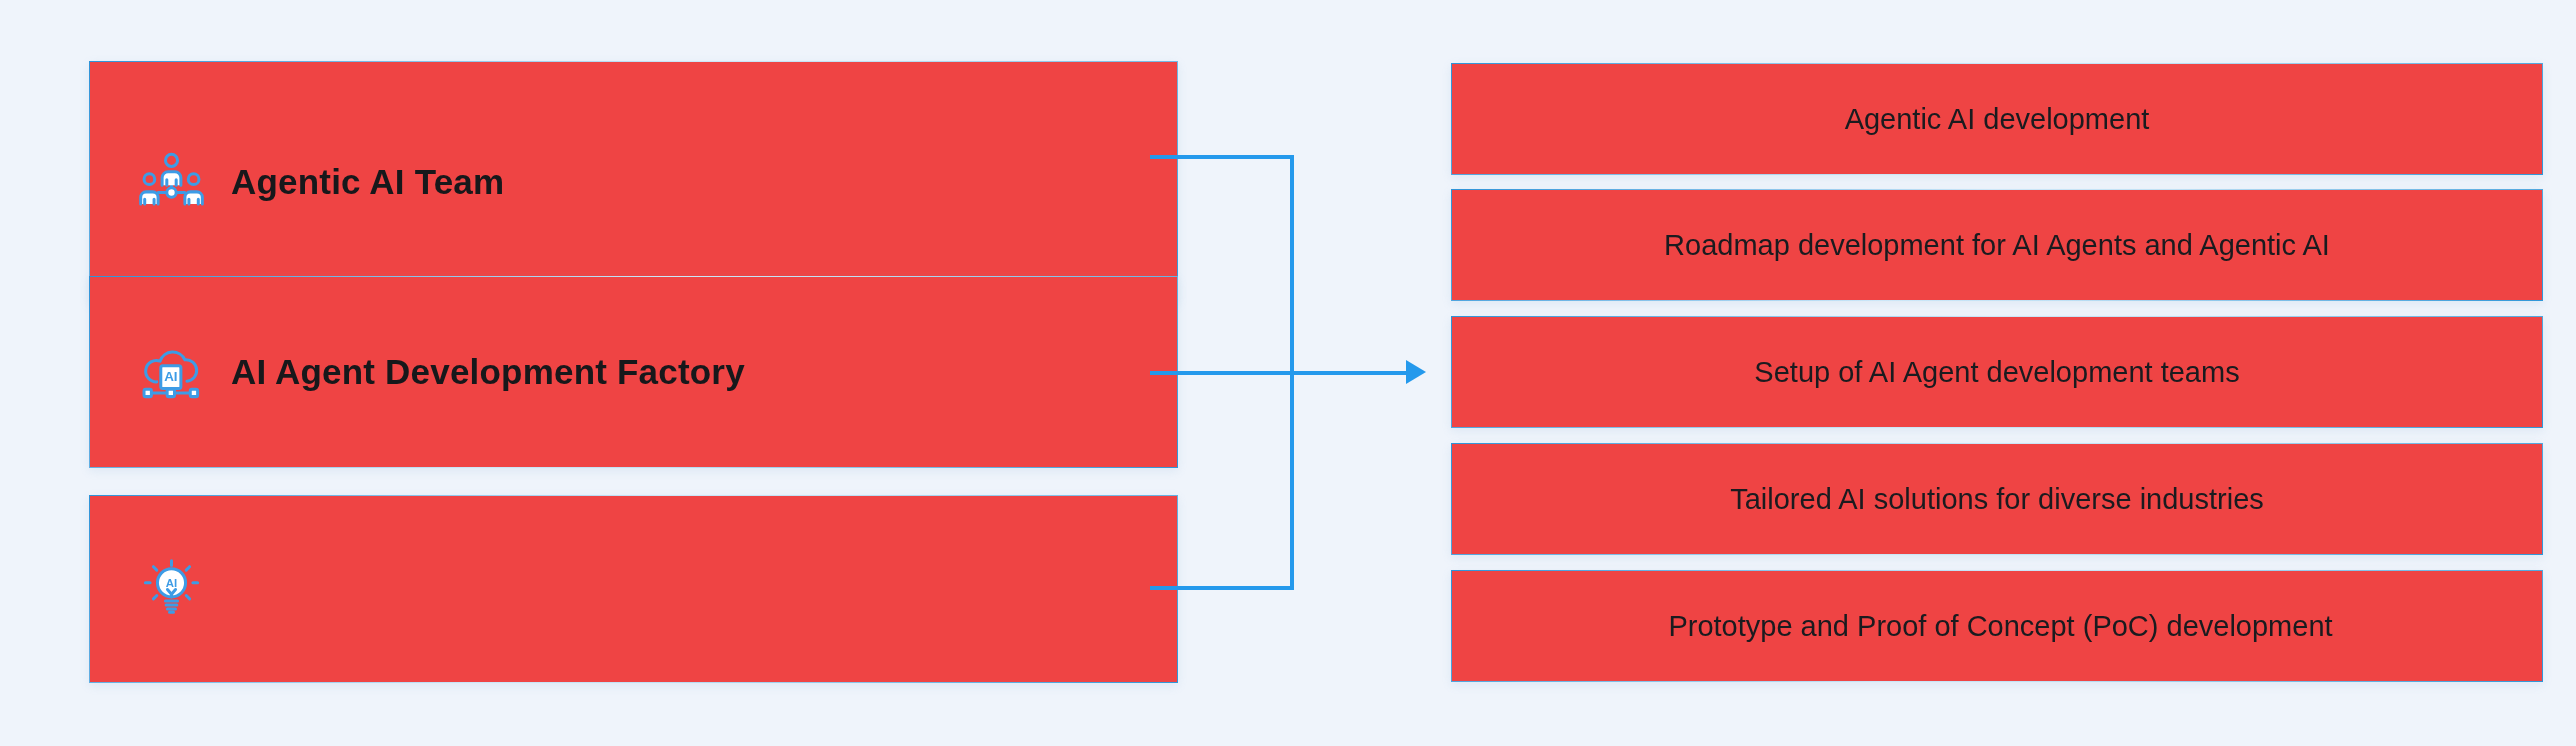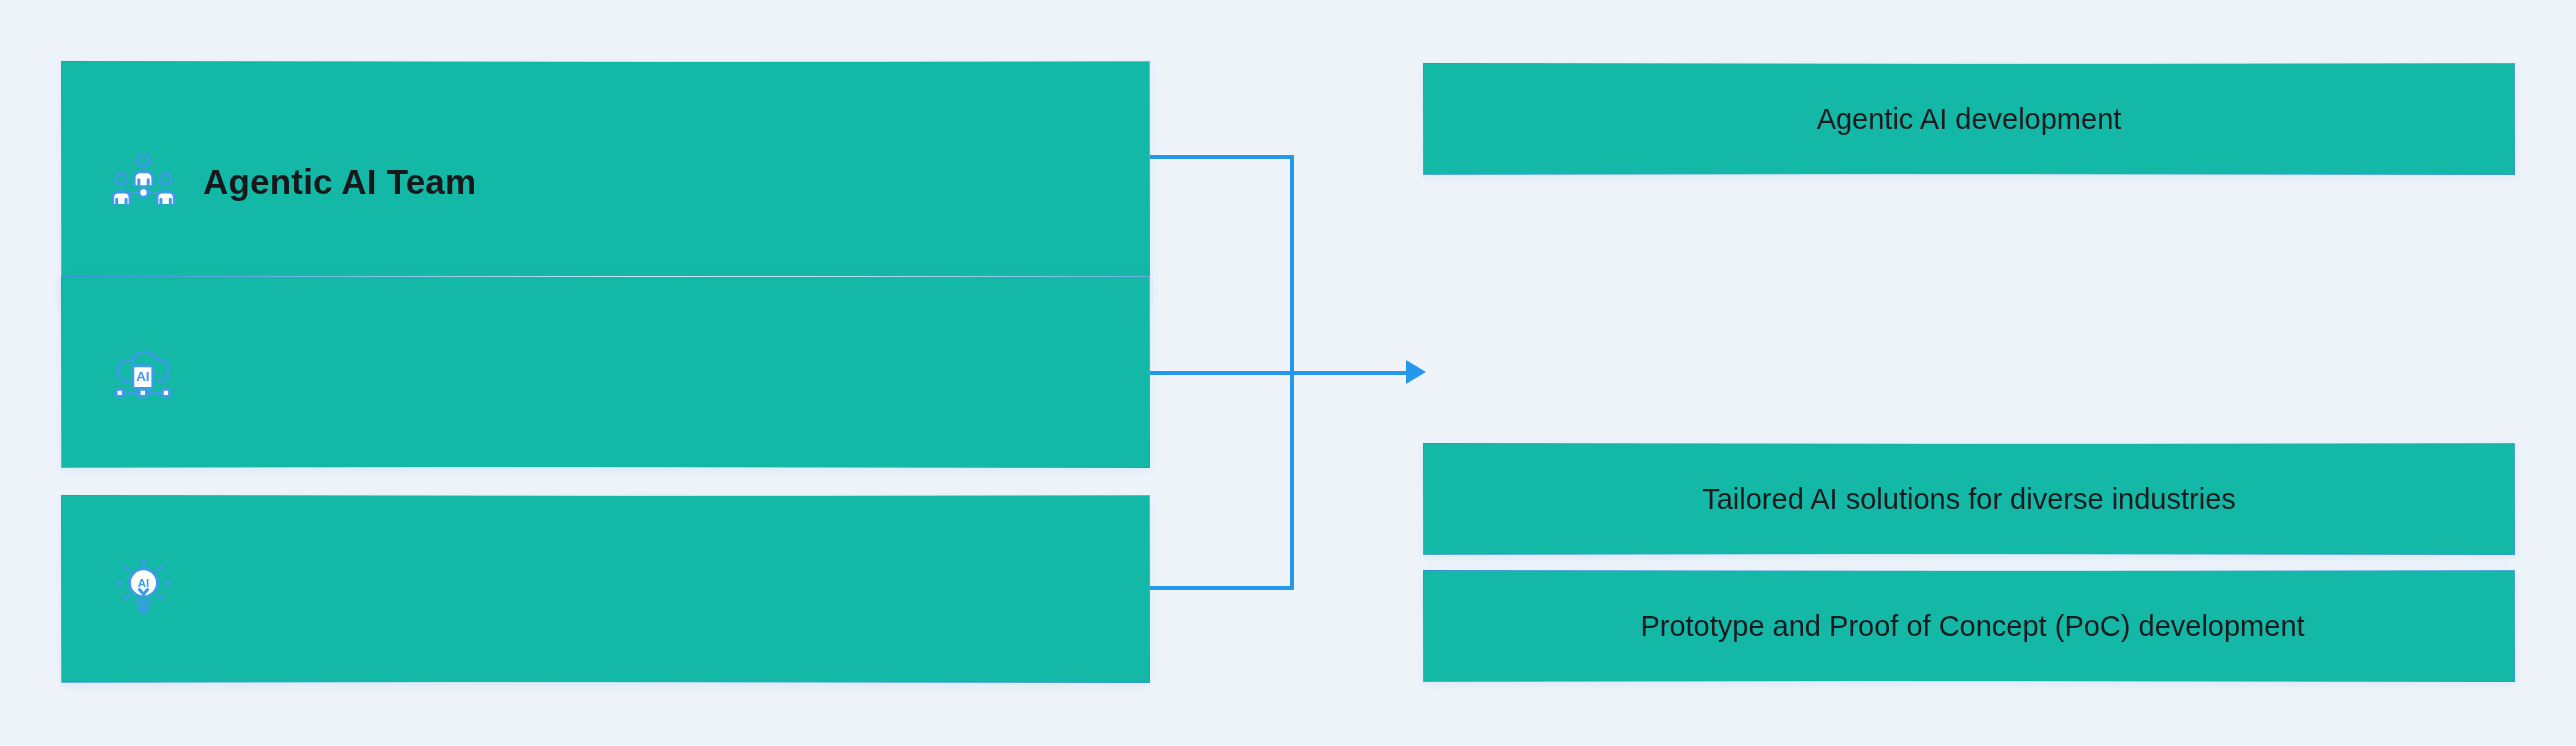--- a/index.html
+++ b/index.html
@@ -7,26 +7,27 @@
     width:2576px;height:747px;
     background:#eff4fb;
     font-family:"Liberation Sans", sans-serif;
     position:relative;overflow:hidden;
   }
   .stage{position:absolute;inset:0;}
 
   
   .box{
     position:absolute;
-    background:#14b8a6;
+    background:#ef4444;
     border:1.5px solid #9cc9e9;
     border-image:linear-gradient(135deg,#2e93d8 0%,#cde7f8 45%,#bfe0f4 60%,#2f96d8 100%) 1;
     box-shadow:0 3.1px 9.2px rgba(110,160,205,0.14);
     display:flex;align-items:center;
     box-sizing:border-box;
+    margin-left:28px;
   }
   .lbox{left:61px;width:1089px;padding-left:48px;gap:26px;}
   .lbox .title{
     font-size:35px;font-weight:700;color:#17181b;letter-spacing:0.2px;
   }
   .rbox{left:1423px;width:1092px;height:112px;justify-content:center;}
   .rbox .rlabel{
     font-size:29px;font-weight:400;color:#1a1b1f;text-align:center;
   }
 
@@ -75,20 +76,21 @@
       <path d="M28,64 A16,16 0 1 1 33,33 A20,20 0 0 1 70,31 A14,14 0 0 1 73,63"></path>
       <rect x="34" y="40" width="30" height="34" rx="3" fill="#ffffff"></rect>
       <text x="49" y="63" text-anchor="middle" font-size="20" font-weight="700" fill="#3d9ce6" stroke="none">AI</text>
       <path d="M49,74 V75"></path>
       <path d="M20,80.5 H43"></path>
       <path d="M55,80.5 H78"></path>
       <rect x="9" y="75" width="11" height="11" rx="2.5" fill="#ffffff"></rect>
       <rect x="43.5" y="75" width="11" height="11" rx="2.5" fill="#ffffff"></rect>
       <rect x="78" y="75" width="11" height="11" rx="2.5" fill="#ffffff"></rect>
     </svg>
+    <span class="title">AI Agent Development Factory</span>
   </div>
 
   <div class="box lbox" style="top:495px;height:188px;">
     <svg class="icon" viewBox="0 0 100 100" fill="none" stroke="#3d9ce6" stroke-width="4.5" stroke-linecap="round" stroke-linejoin="round">
       <circle cx="50" cy="40" r="21" fill="#ffffff"></circle>
       <text x="50" y="46" text-anchor="middle" font-size="17" font-weight="700" fill="#3d9ce6" stroke="none">AI</text>
       <path d="M44,50 L50,57 L56,50 M50,57 V61"></path>
       <path d="M41,67 H59 M42,73 H58 M44,79 H56 M47,84 H53"></path>
       <path d="M50,7 V14"></path>
       <path d="M23,16 L28,21"></path>
@@ -103,21 +105,27 @@
   <div class="cline c-h1"></div>
   <div class="cline c-v"></div>
   <div class="cline c-h2"></div>
   <div class="cline c-h3"></div>
   <div class="arrowhead"></div>
 
   <div class="box rbox" style="top:63px;">
     <span class="rlabel">Agentic AI development</span>
   </div>
 
+  <div class="box rbox" style="top:189px;">
+    <span class="rlabel">Roadmap development for AI Agents and Agentic AI</span>
+  </div>
 
+  <div class="box rbox" style="top:316px;">
+    <span class="rlabel">Setup of AI Agent development teams</span>
+  </div>
 
   <div class="box rbox" style="top:443px;">
     <span class="rlabel">Tailored AI solutions for diverse industries</span>
   </div>
 
   <div class="box rbox" style="top:570px;padding-left:7px;">
     <span class="rlabel">Prototype and Proof of Concept (PoC) development</span>
   </div>
 
 </div>

